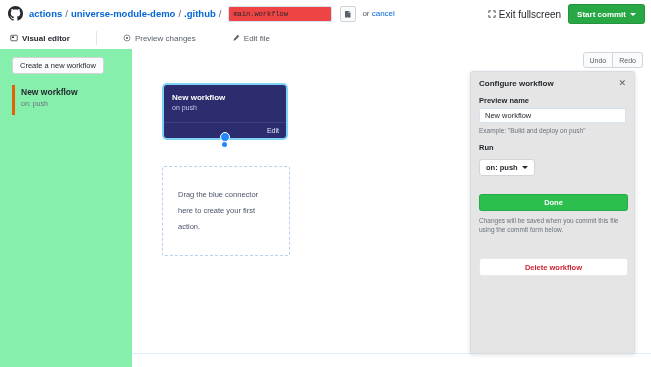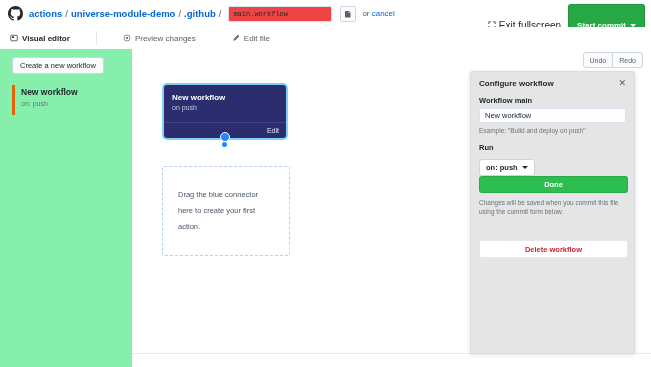--- a/index.html
+++ b/index.html
@@ -27,21 +27,21 @@
   .icon-btn{
     margin-left:8px;width:14px;height:14px;border:1px solid #d1d5da;border-radius:2px;
     background:#fafbfc;display:flex;align-items:center;justify-content:center;
   }
   .or-cancel{margin-left:6px;font-size:8px;color:#586069;white-space:nowrap;}
   .or-cancel b{color:#0366d6;font-weight:400;cursor:pointer;}
   .hdr-right{position:absolute;right:6px;top:4px;display:flex;align-items:center;gap:7px;}
   .exit-fs{display:flex;align-items:center;gap:3px;font-size:10px;color:#24292e;cursor:pointer;}
   .btn-commit{
     background:#28a745;border:1px solid rgba(27,31,35,.15);border-radius:3px;
-    color:#fff;font-size:8px;font-weight:bold;padding:11px 8px;height:18px;
+    color:#fff;font-size:8px;font-weight:bold;padding:0 8px;height:18px;
     display:flex;align-items:center;gap:4px;cursor:pointer;
   }
   .caret{width:0;height:0;border-left:3px solid transparent;border-right:3px solid transparent;border-top:3px solid currentColor;}
 
   
   .tabs{
     position:absolute;left:0;top:27px;width:651px;height:22px;
     display:flex;align-items:center;gap:16px;background:#fff;
   }
   .tab{display:flex;align-items:center;gap:4px;font-size:8px;color:#586069;padding:0 10px;height:22px;cursor:pointer;}
@@ -121,21 +121,21 @@
     background:#fff;display:flex;align-items:center;padding:0 5px;
   }
   .fld-input span{font-size:7.5px;color:#24292e;}
   .fld-help{font-size:6.5px;color:#6a737d;margin-top:3px;line-height:9px;}
   .run-label{font-size:7.5px;font-weight:bold;color:#24292e;margin-top:8px;margin-bottom:4px;}
   .select-btn{
     display:inline-flex;align-items:center;gap:4px;border:1px solid #d1d5da;border-radius:3px;
     background:#fff;height:15px;padding:0 6px;font-size:7.5px;font-weight:bold;color:#24292e;cursor:pointer;
   }
   .btn-done{
-    width:100%;height:15px;background:#2cbe4e;border:1px solid rgba(27,31,35,.12);
+    margin-top:18px;width:100%;height:15px;background:#2cbe4e;border:1px solid rgba(27,31,35,.12);
     border-radius:3px;color:#fff;font-size:7.5px;font-weight:bold;
     display:flex;align-items:center;justify-content:center;cursor:pointer;
   }
   .save-note{font-size:6.5px;color:#6a737d;margin-top:5px;line-height:9px;}
   .btn-delete{
     margin-top:24px;width:100%;height:16px;background:#fff;border:1px solid #e6e8eb;border-radius:3px;
     color:#cb2431;font-size:7.5px;font-weight:bold;
     display:flex;align-items:center;justify-content:center;cursor:pointer;
   }
 </style>
@@ -257,21 +257,21 @@
     <div class="bottom-rule"></div>
   </div>
 
   <div class="panel">
     <div class="panel-head">
       <span class="panel-title">Configure workflow</span>
       <span class="panel-close">✕</span>
     </div>
 
     <div class="panel-body">
-      <div class="fld-label">Workflow main</div>
+      <div class="fld-label">Preview name</div>
       <div class="fld-input">
         <span title="Workflow name">New workflow</span>
       </div>
       <div class="fld-help">Example: "Build and deploy on push"</div>
 
       <div class="run-label">Run</div>
       <div class="select-btn">
         <span>on: push</span>
         <span class="caret"></span>
       </div>

